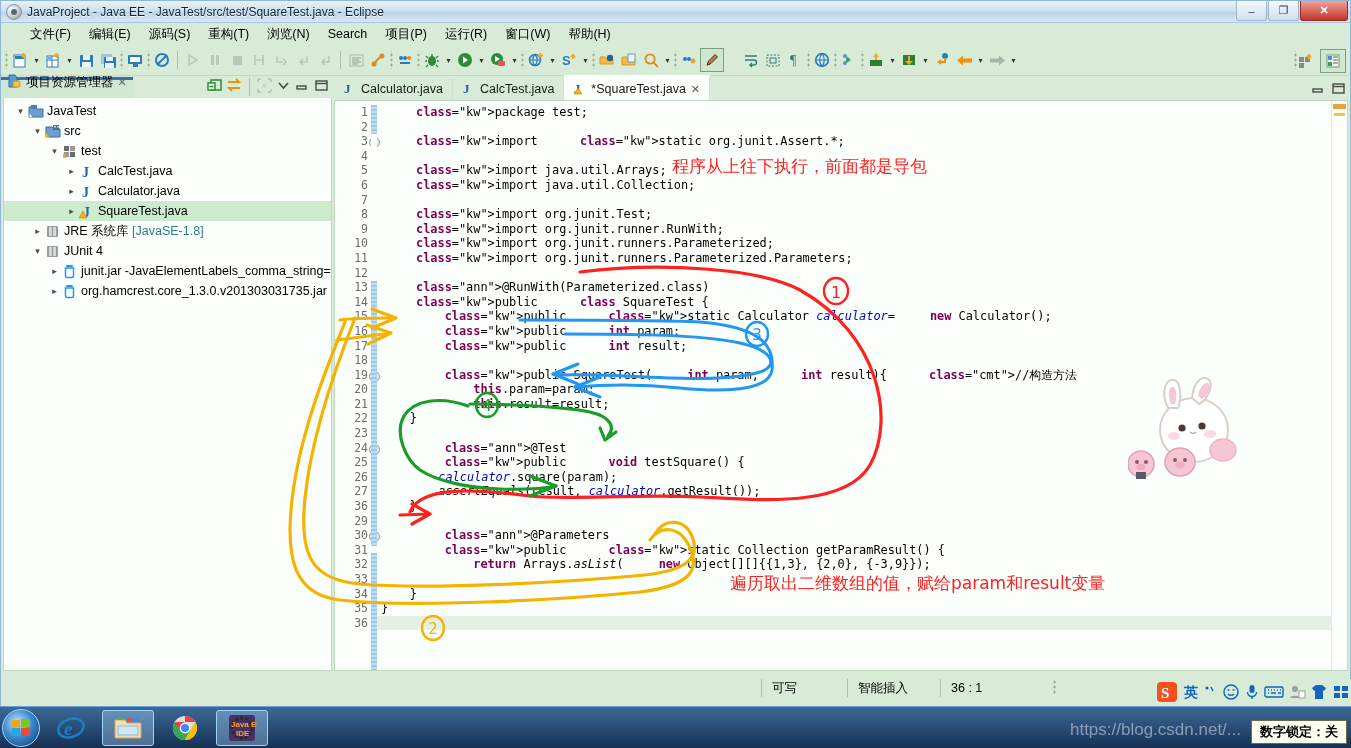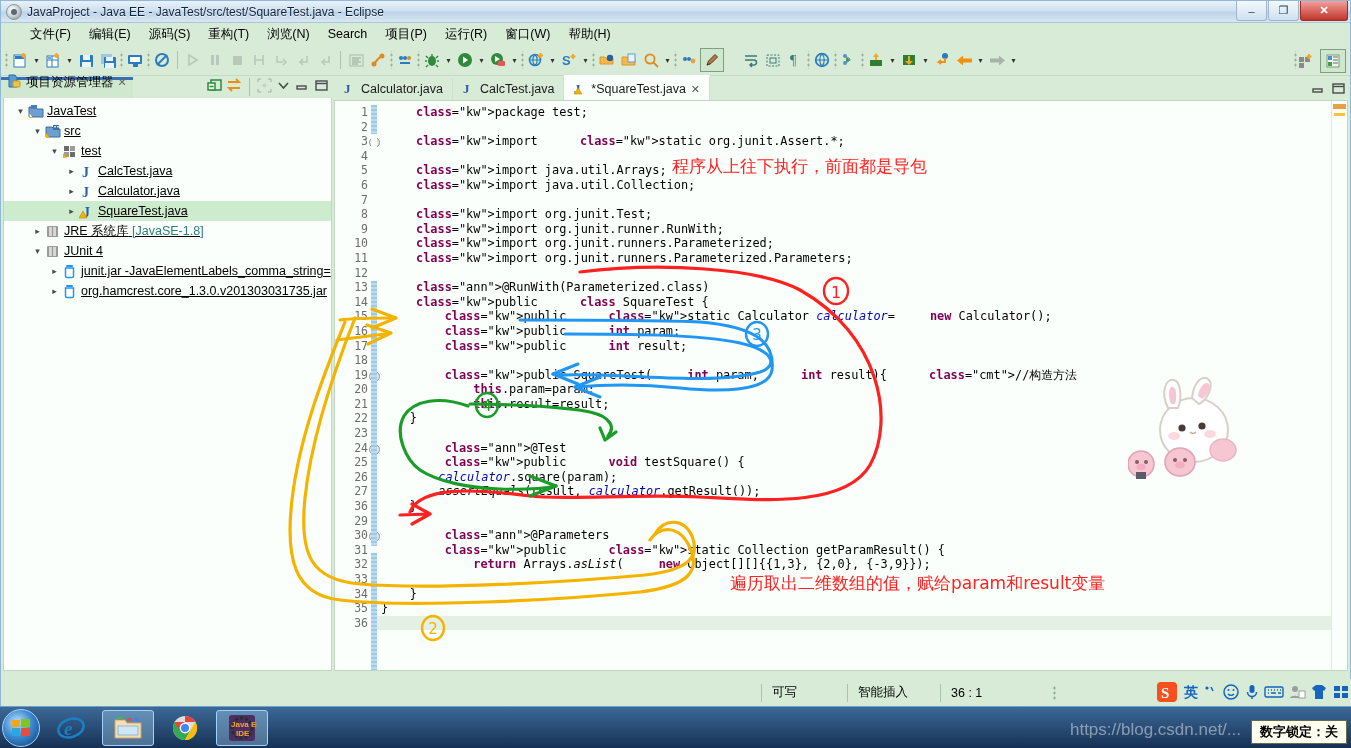--- a/index.html
+++ b/index.html
@@ -99,21 +99,21 @@
   .ex-tools{margin-left:auto;display:flex;align-items:center;gap:2px;padding-right:4px;}
   .ex-body{
     flex:1;background:#fbfffb;border:1px solid #c0d8c0;border-top:none;margin:0 2px 2px 2px;
     overflow:hidden;position:relative;
   }
   .tree{padding-top:3px;font-size:12.5px;color:#000;}
   .node{height:20px;display:flex;align-items:center;white-space:nowrap;}
   .node.sel{background:#cdeccd;}
   .arrow{width:13px;text-align:center;color:#4a4a4a;font-size:9px;flex:none;}
   .ni{width:17px;height:16px;flex:none;margin-right:3px;display:flex;align-items:center;justify-content:center;}
-  .nlabel{color:#000;text-decoration:underline;}
+  .nlabel{color:#000;}
   .nlabel .dim{color:#2e7d7d;}
   
   .editor{flex:1;display:flex;flex-direction:column;min-width:0;background:#d7ebd7;}
   .ed-tabrow{height:24px;display:flex;align-items:flex-end;background:#d7ebd7;position:relative;}
   .ed-tab{
     height:22px;display:flex;align-items:center;gap:5px;padding:0 9px;
     font-size:12.5px;color:#1a1a1a;border-right:1px solid #cfe2cf;
   }
   .ed-tab.active{background:#fbfffb;border-top:3px solid #fbfffb;}
   .ed-tabtools{margin-left:auto;display:flex;align-items:center;gap:3px;padding-right:3px;}
@@ -149,21 +149,21 @@
   .overlay{position:absolute;left:0;top:0;width:1351px;height:748px;pointer-events:none;}
   .redtext{
     position:absolute;color:#ff2020;font-size:17px;font-weight:normal;
     font-family:"DejaVu Sans", sans-serif;white-space:nowrap;
   }
   
   .sticker{position:absolute;left:1128px;top:368px;width:120px;height:120px;}
   
   .statusbar{
     position:absolute;left:0;bottom:0;width:1351px;height:27px;
-    background:#d7ebd7;display:flex;align-items:center;
+    background:#d7ebd7;display:flex;
     font-size:12.5px;color:#000;
   }
   .st-cell{display:flex;align-items:center;height:18px;padding:0 10px;}
   .st-div{width:1px;height:18px;background:#a9c4a9;}
   .st-dots{width:5px;height:16px;
       background-image:radial-gradient(circle,#8fae8f 1px,transparent 1.2px);
       background-size:3px 5px;background-repeat:repeat-y;background-position:center;}
   .ime{position:absolute;right:2px;top:2px;height:24px;display:flex;align-items:center;gap:4px;}
   
   .taskbar{

